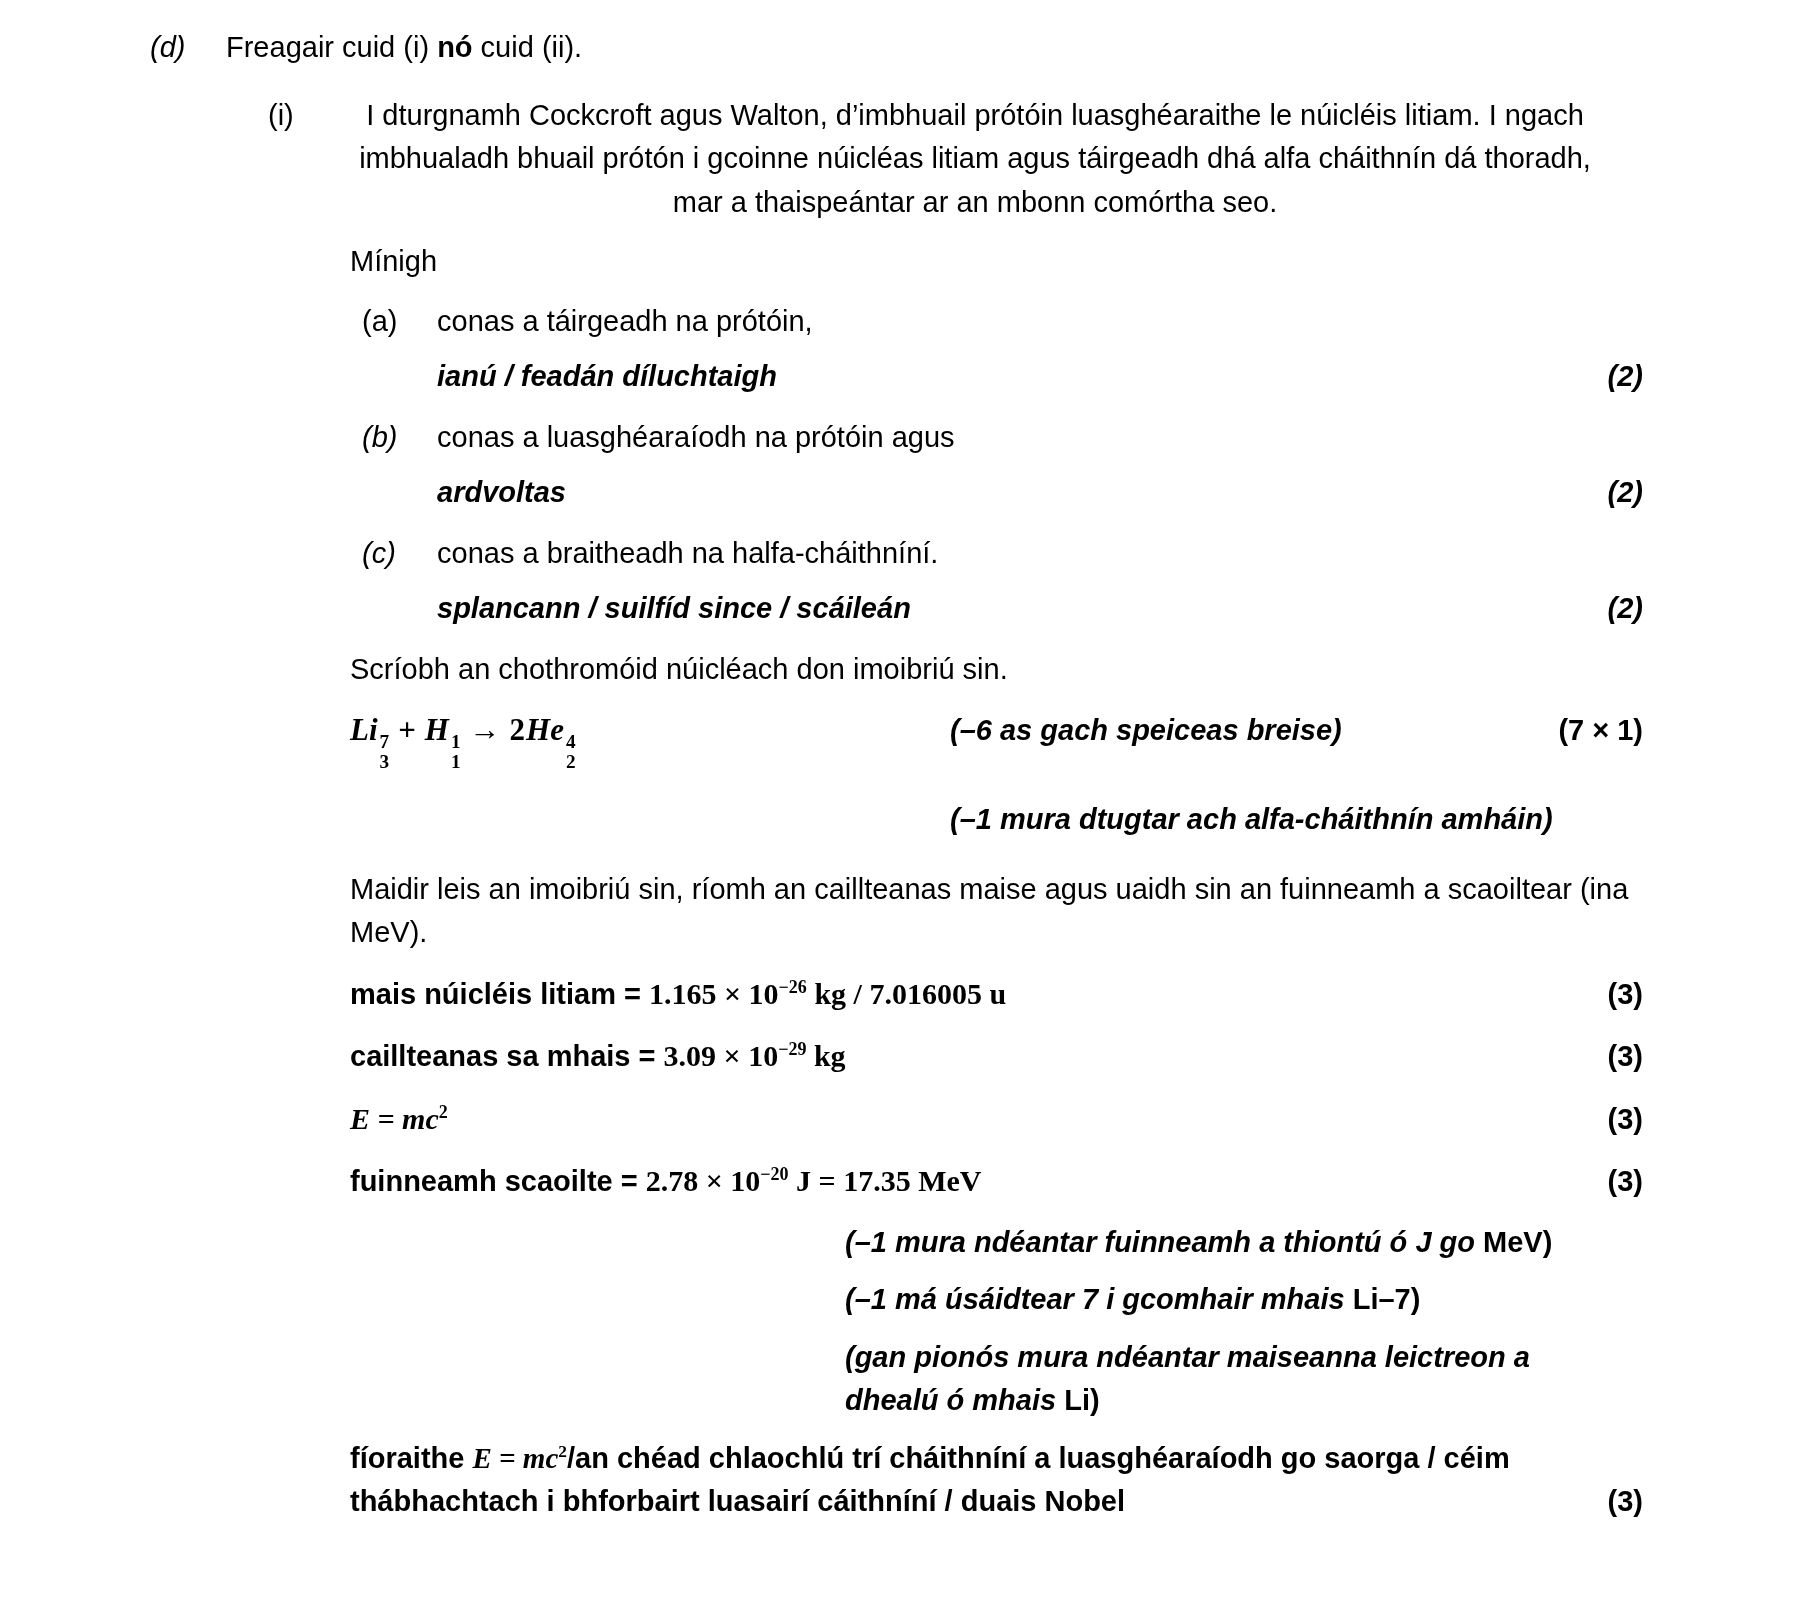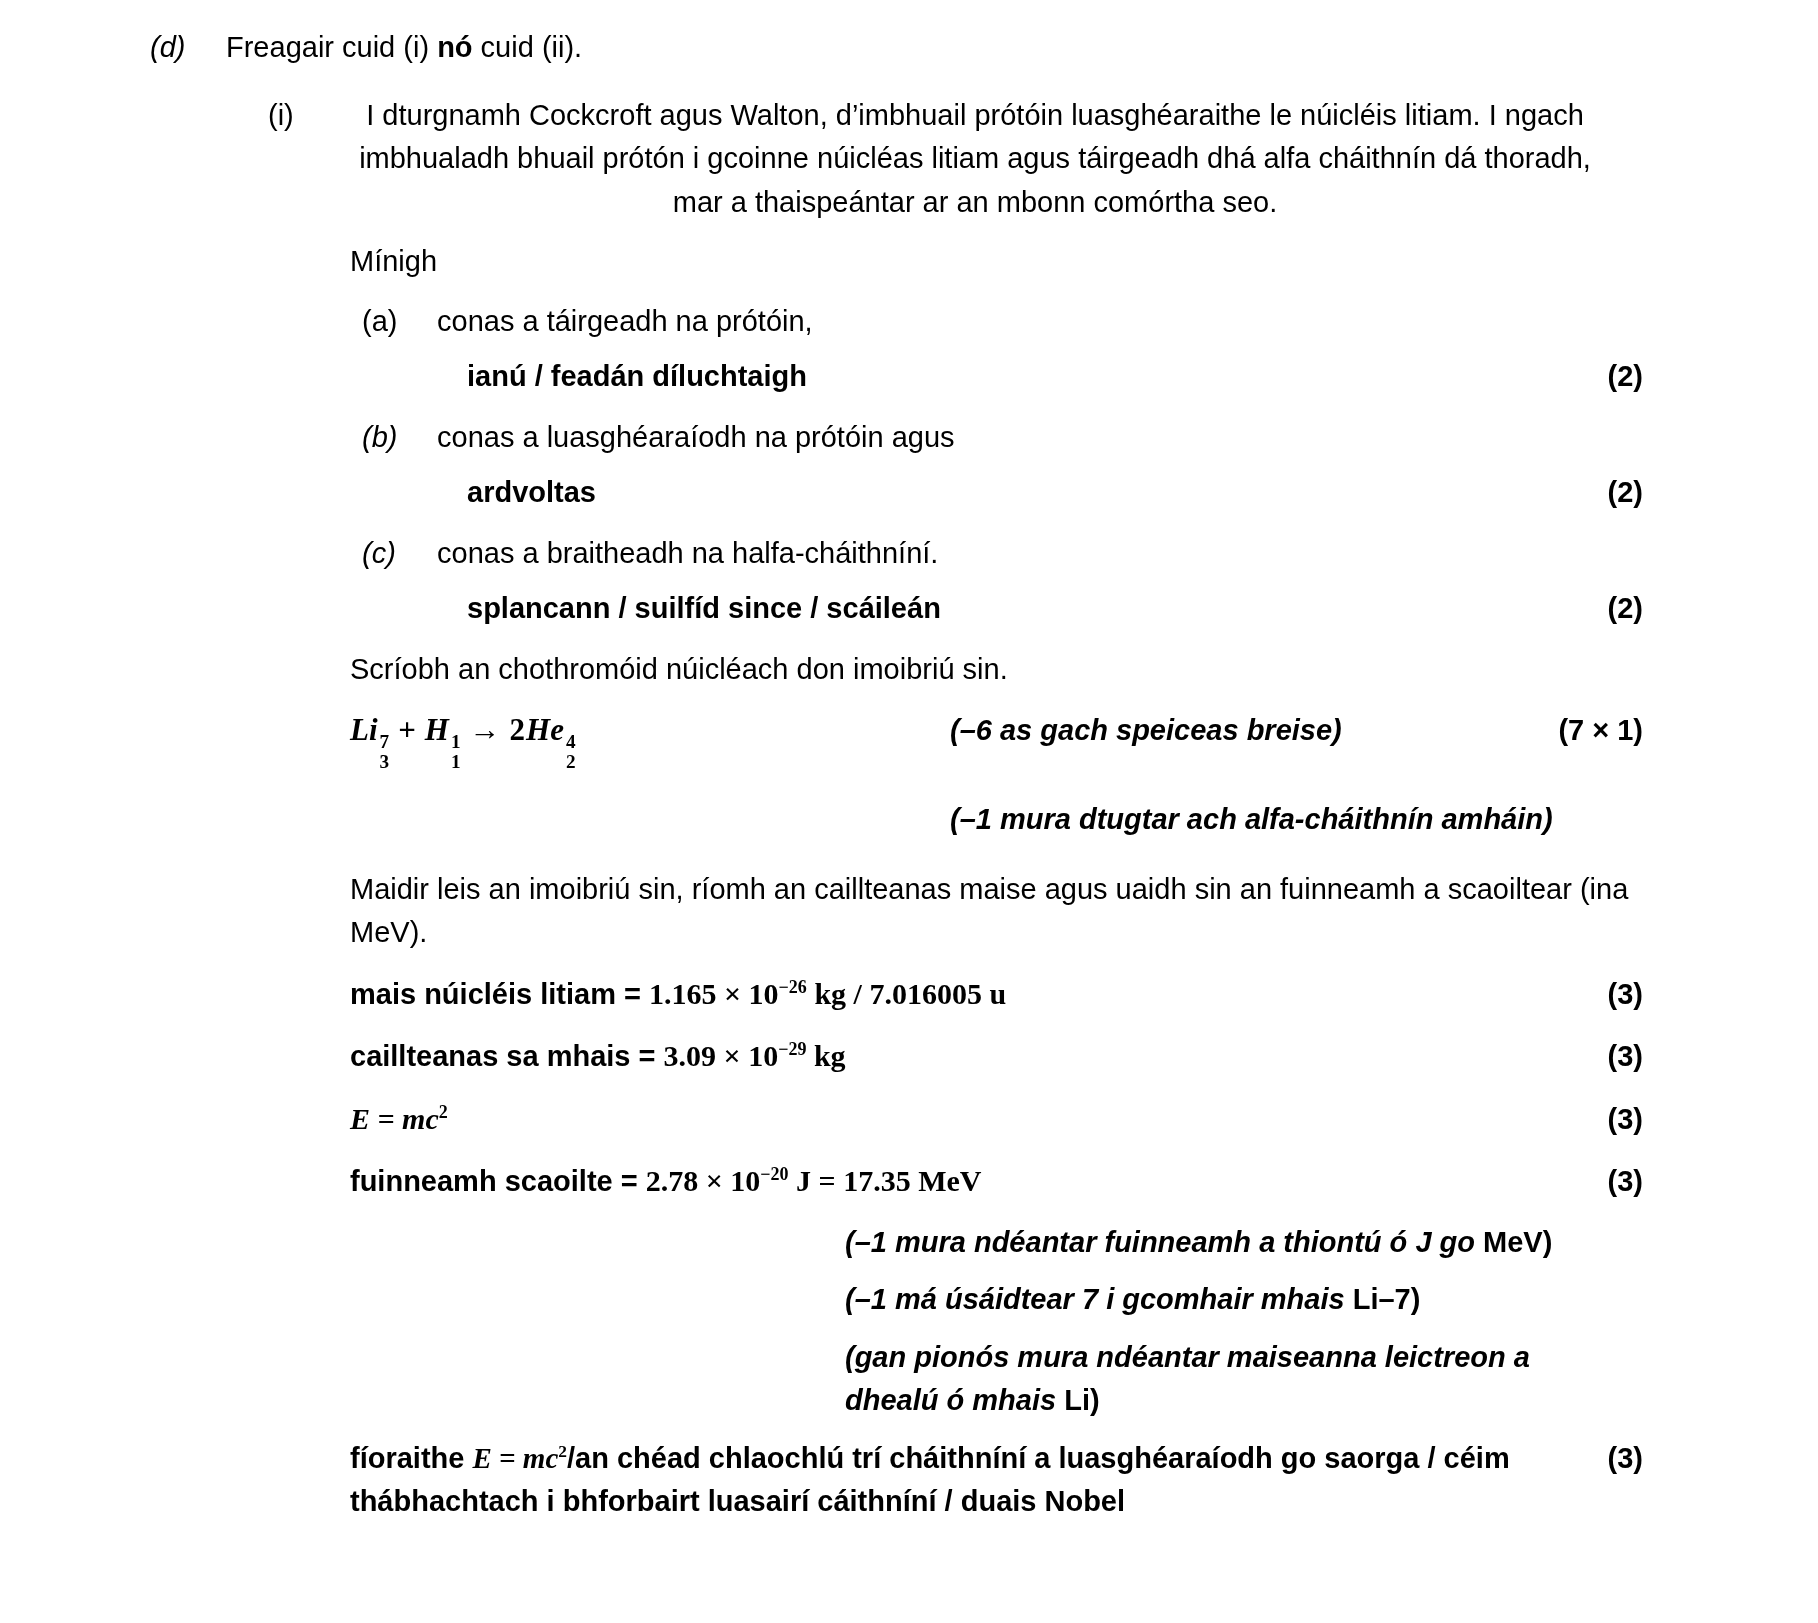--- a/index.html
+++ b/index.html
@@ -25,21 +25,21 @@
   .i-row { display: flex; align-items: flex-start; }
   .i-label { flex: none; margin-left: 118px; width: 82px; }
   .i-body { flex: 1; min-width: 0; }
 
   .para { margin: 0 0 16px 0; }
   .intro { max-width: 1250px; margin-bottom: 16px; text-align: center; }
 
   .q-row { margin-bottom: 12px; }
   .item-label { flex: none; margin-left: 12px; width: 75px; }
   .item-label.it { font-style: italic; }
-  .a-row { margin-left: 117px; margin-bottom: 17px; }
+  .a-row { margin-left: 87px; margin-bottom: 17px; font-style: italic; }
   .answer { font-weight: 700; }
 
   .math { font-family: "Liberation Serif", serif; font-weight: 700; }
   .mi { font-style: italic; }
   .mo { margin: 0 9px; }
   .mn { margin-right: 1px; }
   .scripts {
     display: inline-flex;
     flex-direction: column;
     font-size: 0.62em;
@@ -56,21 +56,21 @@
   .note .up, .up { font-style: normal; }
   .note2-row { margin-left: 600px; margin-bottom: 26px; }
 
   .calc-row { margin-bottom: 17px; gap: 14px; }
   .cl { font-weight: 700; }
   .mval { font-size: 30px; }
 
   .pen-block { margin-left: 495px; max-width: 770px; }
   .pen { margin: 0 0 14px 0; }
 
-  .final-row { display: flex; align-items: flex-start; margin-top: 2px; }
+  .final-row { display: flex; align-items: flex-end; margin-top: 2px; }
   .final-text { margin: 0; flex: 1; font-weight: 700; }
 </style>
 </head>
 <body>
 
 <div class="page">
 
   <div class="row d-row">
     <span class="d-label">(d)</span>
     <span><span>Freagair cuid (i) </span><span class="bold">nó</span><span> cuid (ii).</span></span>

